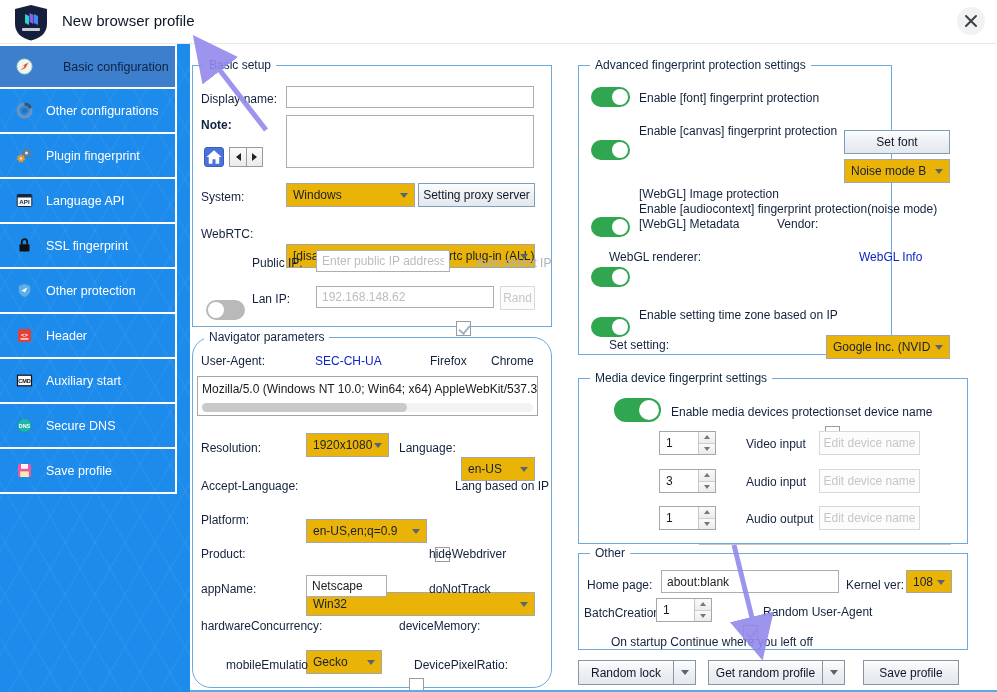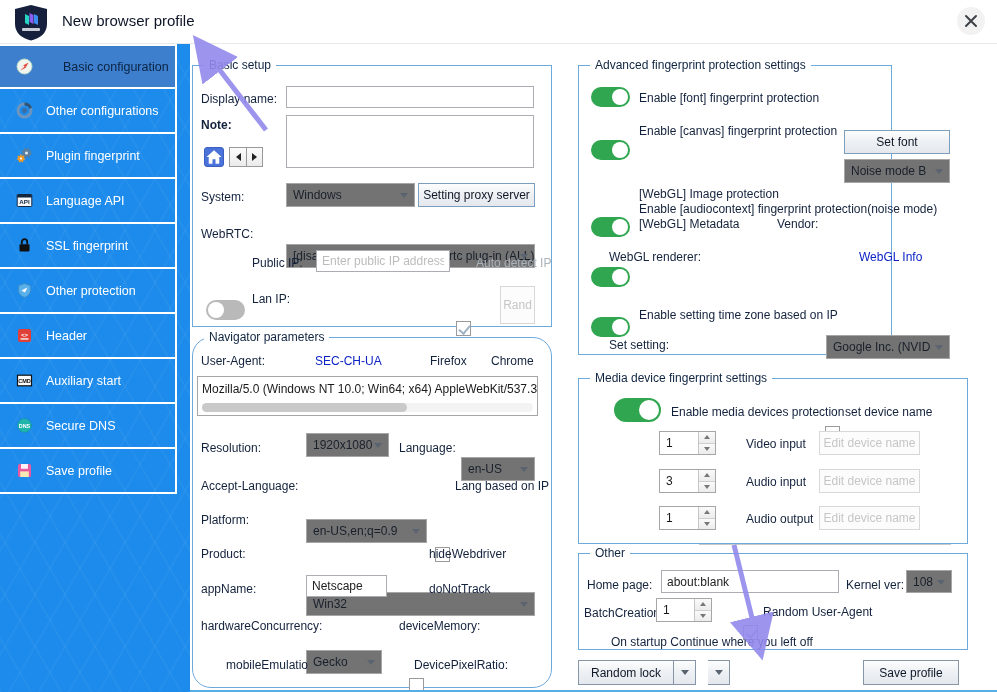--- a/index.html
+++ b/index.html
@@ -33,21 +33,21 @@
 
   .abs { position:absolute; }
   .lbl { font-size:12px; color:#13223c; white-space:nowrap; }
   .lbl.gray { color:#aab2ba; }
   .link { font-size:12px; color:#0d24c4; white-space:nowrap; cursor:pointer; }
 
   .tinput { border:1px solid #abadb3; background:#fff; font-size:12px; color:#222; padding:0 5px; font-family:"Liberation Sans",sans-serif; }
   .tinput::placeholder { color:#bcbcbc; }
   textarea.tinput { resize:none; padding-top:3px; }
 
-  .select { background:#737373; border:1px solid #a6a6a6; font-size:12px; color:#19202b; display:flex; align-items:center; padding:0 20px 0 6px; position:relative; white-space:nowrap; overflow:hidden; cursor:pointer; }
+  .select { background:#eab308; border:1px solid #a6a6a6; font-size:12px; color:#19202b; display:flex; align-items:center; padding:0 20px 0 6px; position:relative; white-space:nowrap; overflow:hidden; cursor:pointer; }
   .select .caret { position:absolute; right:6px; top:50%; margin-top:-2px; width:0; height:0; border-left:4.5px solid transparent; border-right:4.5px solid transparent; border-top:5px solid #5a6470; }
   .select.disabled { color:#b4bcc4; border-color:#c9c9c9; background:#fdfdfd; }
   .select.disabled .caret { border-top-color:#b0b8c0; }
 
   .btn { border:1px solid #8696a6; background:linear-gradient(#fdfdfd,#eef1f4 45%,#e4e8ed); font-size:12px; color:#101828; display:flex; align-items:center; justify-content:center; cursor:pointer; white-space:nowrap; }
   .btn.disabled { border-color:#d8d8d8; background:#fcfcfc; color:#c6c6c6; cursor:default; }
   .splitbtn { display:flex; }
   .splitbtn .arrowseg { width:22px; border-left:none; }
   .splitbtn .arrowseg .car { width:0;height:0;border-left:4.5px solid transparent;border-right:4.5px solid transparent;border-top:5px solid #5a6470; }
 
@@ -245,21 +245,22 @@
           <span class="knob"></span>
         </div>
       <span class="lbl abs" style="left:59px; top:190px;">Public IP:</span>
       <input class="tinput abs" style="left: 123px; top: 184px; width: 134px; height: 22px;" placeholder="Enter public IP address">
       <div class="chk checked soft abs" style="left:263px; top:187px;"></div>
       <span class="lbl gray abs" style="left:283px; top:190px;">Auto detect IP</span>
       <div class="toggle off abs" style="left:13px; top:222px;">
           <span class="knob"></span>
         </div>
       <span class="lbl abs" style="left:59px; top:226px;">Lan IP:</span>
-      <div class="btn disabled abs" style="left:307px; top:220px; width:35px; height:38px;">Rand</div>
+      <input class="tinput abs" style="left: 123px; top: 220px; width: 178px; height: 22px;" placeholder="192.168.148.62">
+      <div class="btn disabled abs" style="left:307px; top:220px; width:35px; height:24px;">Rand</div>
     </div>
 
     <div class="group" style="left:2px; top:293px; width:360px; height:351px;border-radius:19px;">
       <span class="gtitle">Navigator parameters</span>
       <span class="lbl abs" style="left:8px; top:16px;">User-Agent:</span>
       <span class="link abs" style="left:122px; top:16px;">SEC-CH-UA</span>
       <span class="lbl abs" style="left:237px; top:16px;">Firefox</span>
       <span class="lbl abs" style="left:298px; top:16px;">Chrome</span>
       <div class="uabox" style="left:4px; top:38px; width:341px; height:40px;">
         <div class="uatext">Mozilla/5.0 (Windows NT 10.0; Win64; x64) AppleWebKit/537.36 (KH</div>
@@ -437,20 +438,21 @@
       <span class="lbl abs" style="left:32px; top:81px;">On startup Continue where you left off</span>
     </div>
 
     <div class="splitbtn abs" style="left:388px; top:616px; height:25px;">
       <div class="btn" style="width:96px; height:25px;">Random lock</div>
       <div class="btn arrowseg" style="height:25px;">
           <span class="car"></span>
         </div>
     </div>
     <div class="splitbtn abs" style="left:518px; top:616px; height:25px;">
+      <div class="btn" style="width:115px; height:25px;">Get random profile</div>
       <div class="btn arrowseg" style="height:25px;">
           <span class="car"></span>
         </div>
     </div>
     <div class="btn abs" style="left:673px; top:616px; width:96px; height:25px;">Save profile</div>
   </div>
 
   <svg class="overlay" width="997" height="692" viewBox="0 0 997 692">
     <defs>
       <marker id="ah" markerWidth="9" markerHeight="9" refX="6" refY="4.5" orient="auto">

